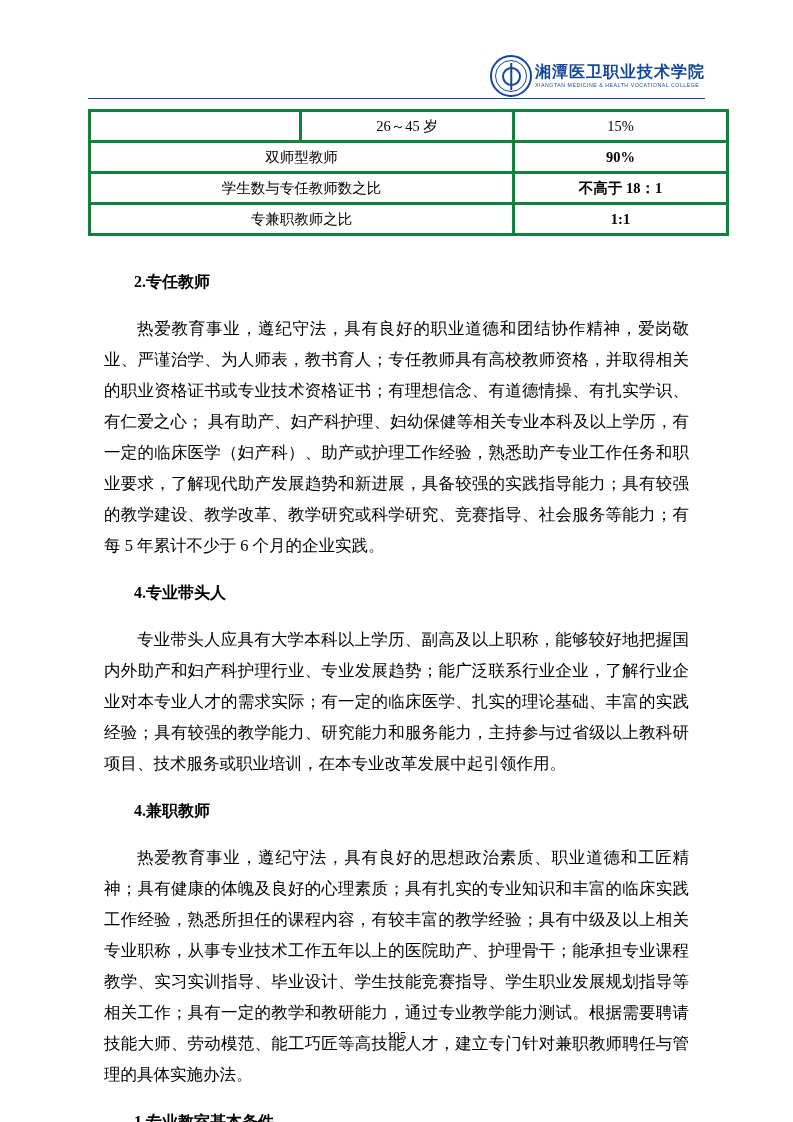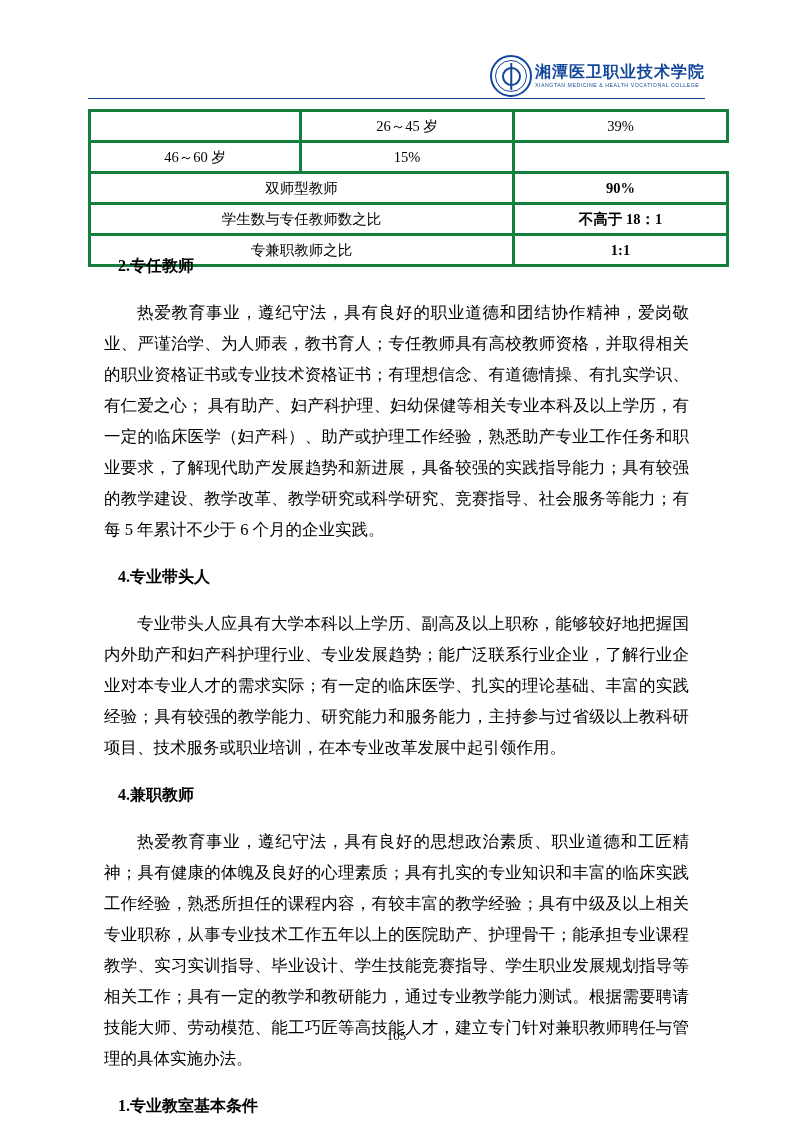--- a/index.html
+++ b/index.html
@@ -125,21 +125,21 @@
   
   .content {
     position: absolute;
     top: 250px;
     left: 88px;
     width: 617px;
   }
   h3.head {
     font-size: 16px;
     font-weight: bold;
-    margin: 0;
+    margin: 16px;
     padding: 0;
     text-indent: 30px;
     line-height: 31px;
     font-family: "Liberation Serif", "DejaVu Serif", serif;
   }
   h3.head.nosub {
     text-indent: 0;
   }
   p.para {
     font-size: 16.5px;
@@ -176,24 +176,20 @@
     </div>
   </div>
   <div class="logo-rule"></div>
 
   <div class="tbl-wrap">
     <table class="spec">
       <tbody>
           <tr>
         <td class="col-a"></td>
         <td class="col-b">26～45 岁</td>
-        <td class="col-c">39%</td>
-      </tr>
-      <tr>
-        <td class="col-b">46～60 岁</td>
         <td class="col-c">15%</td>
       </tr>
       <tr>
         <td colspan="2">双师型教师</td>
         <td class="col-c b">90%</td>
       </tr>
       <tr>
         <td colspan="2">学生数与专任教师数之比</td>
         <td class="col-c b">不高于 18：1</td>
       </tr>

